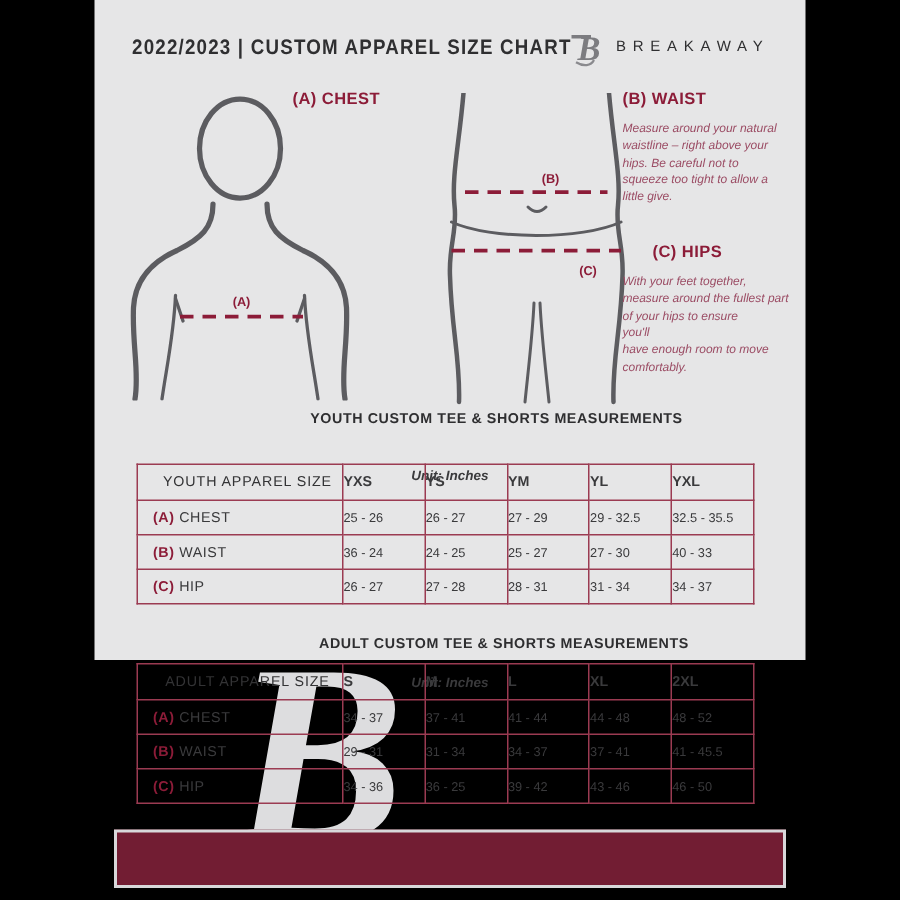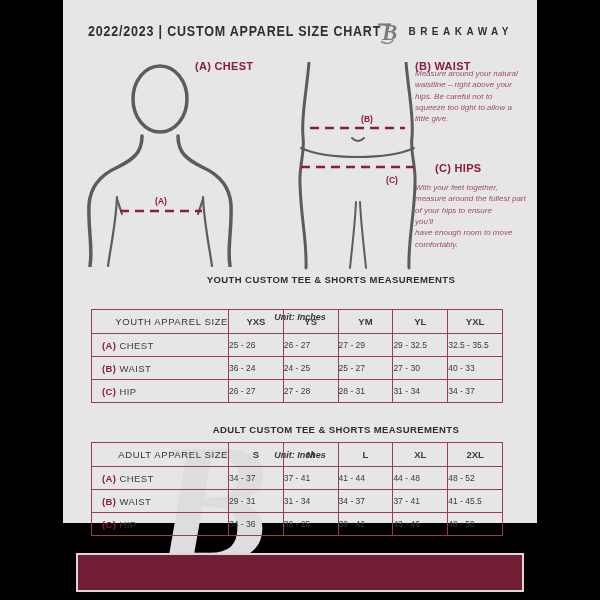--- a/index.html
+++ b/index.html
@@ -2,31 +2,31 @@
 <html><head>
 <meta charset="utf-8">
 <style>
   html,body{margin:0;padding:0;}
   body{
     width:600px;height:600px;position:relative;overflow:hidden;
     background:#000;
     font-family:"Liberation Sans",sans-serif;
   }
   .page{
-    position:absolute;left:63px;top:0;width:474px;height:523px;
+    position:absolute;left:63px;top:0;width:474px;height:440px;
     background:#e6e6e7;
   }
   
   .hdr-title{
     position:absolute;left:25px;top:24px;
     font-size:12.5px;font-weight:bold;letter-spacing:.8px;color:#2f2f31;
     transform:scaleY(1.12);transform-origin:left top;white-space:nowrap;
   }
   .brandwrap{position:absolute;right:24px;top:18px;display:flex;align-items:center;gap:7px;}
-  .brand-name{font-size:10px;font-weight:bold;letter-spacing:4.5px;color:#2f2f31;}
+  .brand-name{font-size:10px;font-weight:normal;letter-spacing:4.5px;color:#2f2f31;}
   
   .guide-h{
     position:absolute;font-size:11px;font-weight:bold;color:#8c1c38;letter-spacing:.3px;
   }
   .guide-b{
     position:absolute;font-size:8px;font-style:italic;color:#9b4c64;line-height:1.42;
     white-space:pre-line;
   }
   .figure{position:absolute;}
   
@@ -38,23 +38,23 @@
     position:absolute;left:0;width:100%;text-align:center;
     font-size:9px;font-style:italic;font-weight:bold;color:#3a3a3c;margin-top:24px;
   }
   table.size{
     position:absolute;left:28px;width:412px;border-collapse:collapse;table-layout:fixed;
     background:transparent;z-index:2;
   }
   table.size th,table.size td{
     border:1px solid #9b3b52;padding:0;color:#3a3a3c;
   }
-  table.size th{font-size:9.5px;font-weight:bold;text-align:center;height:23px;}
+  table.size th{font-size:9.5px;font-weight:bold;text-align:left;height:23px;}
   table.size th.lbl{
-    font-weight:normal;text-align:right;padding-left:10px;letter-spacing:.6px;font-size:9.5px;color:#333335;
+    font-weight:normal;text-align:center;padding-left:10px;letter-spacing:.6px;font-size:9.5px;color:#333335;
   }
   table.size td{font-size:8.5px;text-align:left;height:22px;}
   table.size td.lblcell{text-align:left;padding-left:10px;font-size:9.5px;letter-spacing:.4px;}
   table.size .pfx{font-weight:bold;color:#8c1c38;}
   
   .watermark{
     position:absolute;left:92px;top:418px;z-index:1;
     font-family:"Liberation Serif",serif;font-style:italic;font-weight:bold;
     font-size:172px;color:#dddddf;line-height:1;user-select:none;
   }
@@ -107,21 +107,21 @@
     </g>
     <line x1="15" y1="66" x2="110" y2="66" stroke="#8c1c38" stroke-width="2.5" stroke-dasharray="9,6"></line>
     <line x1="6" y1="105" x2="119" y2="105" stroke="#8c1c38" stroke-width="2.5" stroke-dasharray="9,6"></line>
     <text x="72" y="60" text-anchor="middle" font-size="8.5" font-weight="bold" fill="#8c1c38">(B)</text>
     <text x="97" y="121" text-anchor="middle" font-size="8.5" font-weight="bold" fill="#8c1c38">(C)</text>
   </svg>
 
   <div class="guide-h" style="left:132px;top:60px;">(A) CHEST</div>
 
   <div class="guide-h" style="left:352px;top:60px;">(B) WAIST</div>
-  <div class="guide-b" style="left:352px;top:68px;width:106px;">Measure around your natural waistline – right above your hips. Be careful not to squeeze too tight to allow a little give.</div>
+  <div class="guide-b" style="left:352px;top:80px;width:106px;">Measure around your natural waistline – right above your hips. Be careful not to squeeze too tight to allow a little give.</div>
 
   <div class="guide-h" style="left:352px;top:162px;margin-left:20px;">(C) HIPS</div>
   <div class="guide-b" style="left:352px;top:182px;width:112px;">With your feet together, measure around the fullest part of your hips to ensure
 you'll
 have enough room to move comfortably.</div>
 
   <div class="watermark">B</div>
 
   <div class="tbl-title" style="top:274px;margin-left:31px;">YOUTH CUSTOM TEE &amp; SHORTS MEASUREMENTS</div>
   <div class="tbl-unit" style="top:288px;">Unit: Inches</div>

